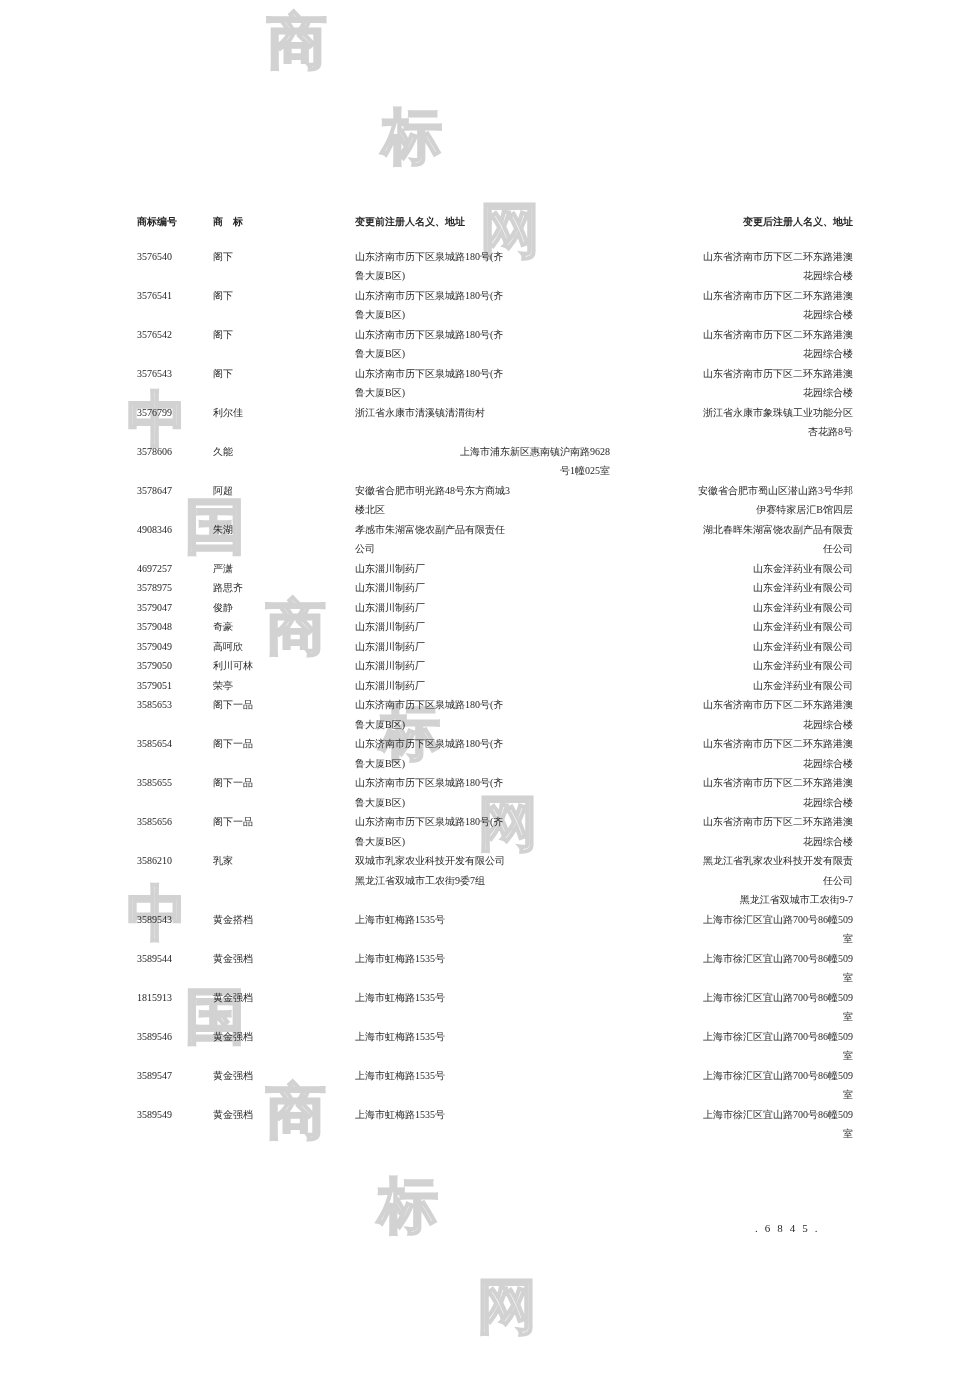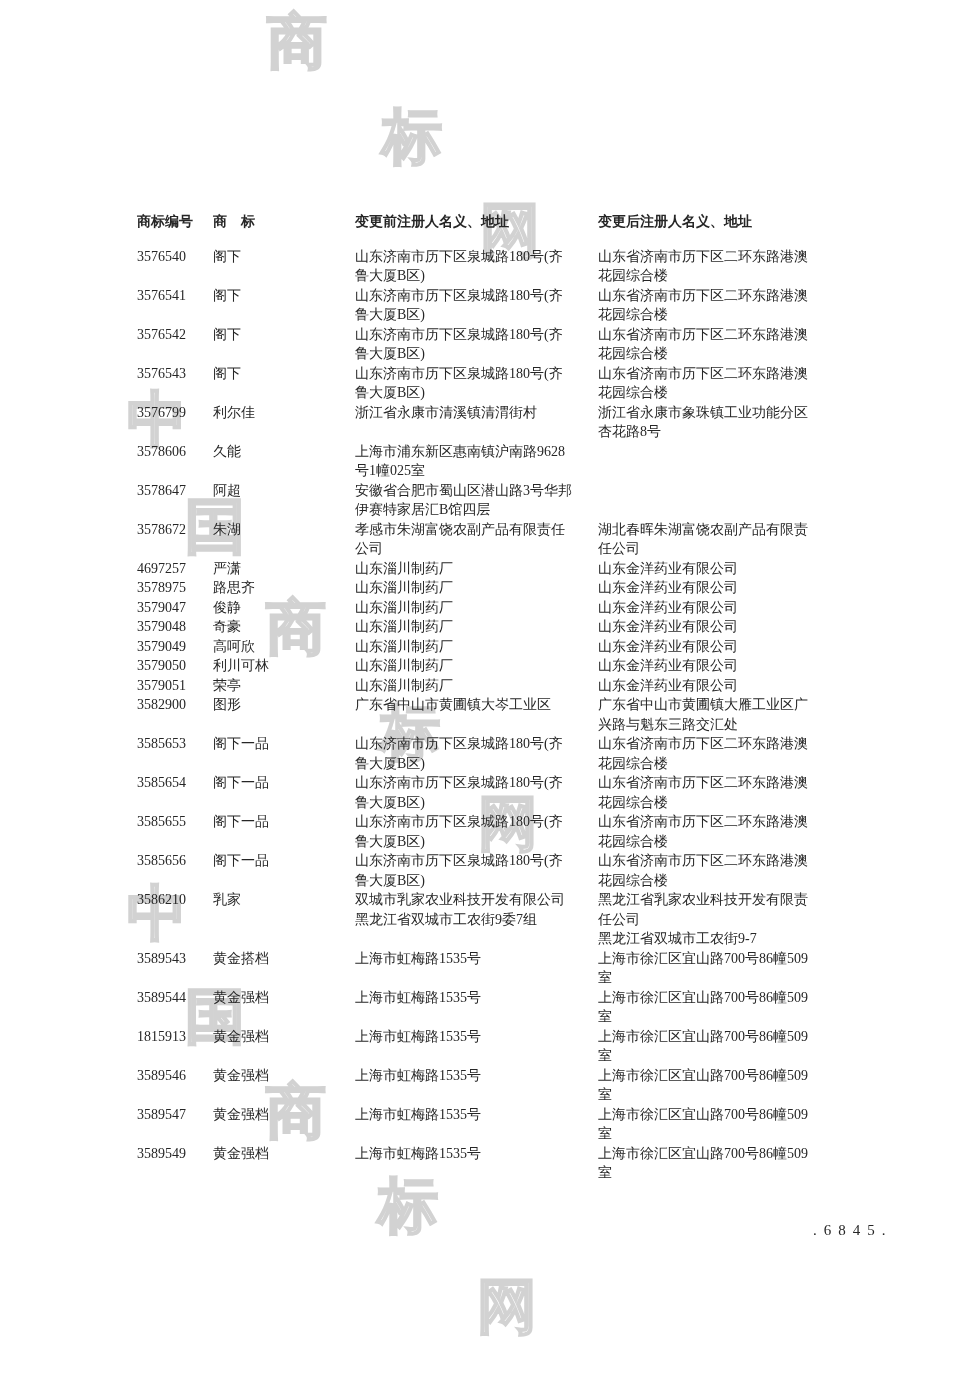--- a/index.html
+++ b/index.html
@@ -26,35 +26,35 @@
     -webkit-text-stroke:2.2px #d2d2d2;
     user-select:none;
     white-space:nowrap;
   }
   
   .doc-table{
     position:absolute;
     left:137px;top:212px;
     width:716px;
     z-index:2;
-    font-size:14px;
+    font-size:10px;
     line-height:19.5px;
   }
   .thead{display:flex;font-weight:bold;}
   .tbody{margin-top:15px;}
   .row{display:flex;align-items:flex-start;font-family:Liberation Serif, serif;}
   .c1{width:76px;flex:0 0 76px;}
   .c2{width:142px;flex:0 0 142px;}
   .c3{width:243px;flex:0 0 243px;white-space:pre-line;}
-  .c4{width:255px;flex:0 0 255px;white-space:pre-line;}
+  .c4{width:255px;flex:0 0 255px;white-space:pre-line;text-align:right;}
   .page-number{
     position:absolute;
-    left:813px;top:1222px;
+    left:755px;top:1222px;
     z-index:2;
-    font-size:15px;
+    font-size:11px;
     letter-spacing:7px;
     color:#262626;
     white-space:nowrap;
   }
 </style>
 </head>
 <body>
 
 <div class="page">
 
@@ -129,26 +129,28 @@
   <div class="row">
     <span class="c1">3578606</span>
     <span class="c2">久能</span>
     <span class="c4">上海市浦东新区惠南镇沪南路9628
 号1幢025室</span>
   </div>
 
   <div class="row">
     <span class="c1">3578647</span>
     <span class="c2">阿超</span>
+    <span class="c3">安徽省合肥市明光路48号东方商城3
+楼北区</span>
     <span class="c4">安徽省合肥市蜀山区潜山路3号华邦
 伊赛特家居汇B馆四层</span>
   </div>
 
   <div class="row">
-    <span class="c1">3578672</span>
+    <span class="c1">4908346</span>
     <span class="c2">朱湖</span>
     <span class="c3">孝感市朱湖富饶农副产品有限责任
 公司</span>
     <span class="c4">湖北春晖朱湖富饶农副产品有限责
 任公司</span>
   </div>
 
   <div class="row">
     <span class="c1">4697257</span>
     <span class="c2">严潇</span>
@@ -191,27 +193,20 @@
     <span class="c4">山东金洋药业有限公司</span>
   </div>
 
   <div class="row">
     <span class="c1">3579051</span>
     <span class="c2">荣亭</span>
     <span class="c3">山东淄川制药厂</span>
     <span class="c4">山东金洋药业有限公司</span>
   </div>
 
-  <div class="row">
-    <span class="c1">3582900</span>
-    <span class="c2">图形</span>
-    <span class="c3">广东省中山市黄圃镇大岑工业区</span>
-    <span class="c4">广东省中山市黄圃镇大雁工业区广
-兴路与魁东三路交汇处</span>
-  </div>
 
   <div class="row">
     <span class="c1">3585653</span>
     <span class="c2">阁下一品</span>
     <span class="c3">山东济南市历下区泉城路180号(齐
 鲁大厦B区)</span>
     <span class="c4">山东省济南市历下区二环东路港澳
 花园综合楼</span>
   </div>
 

